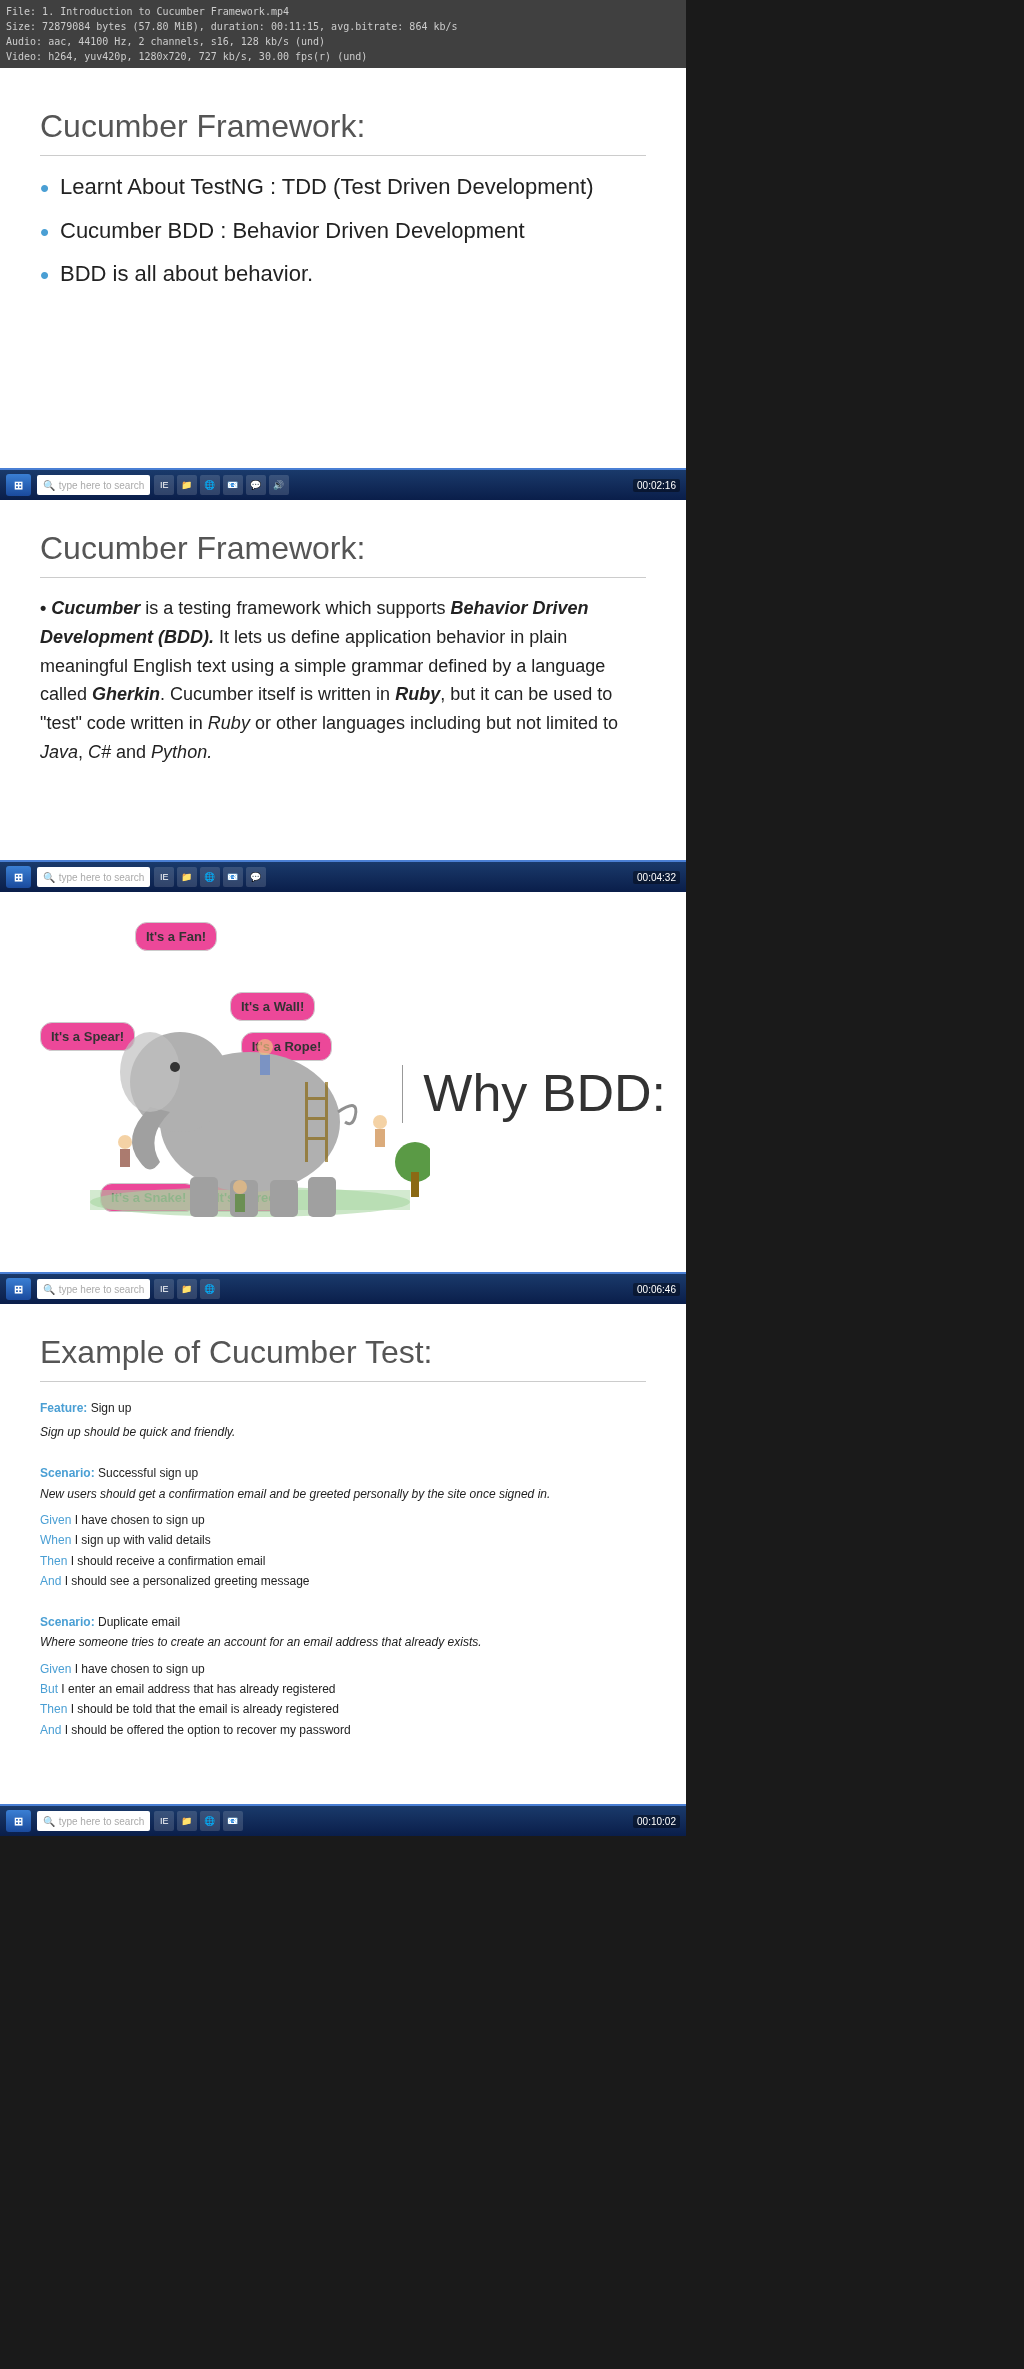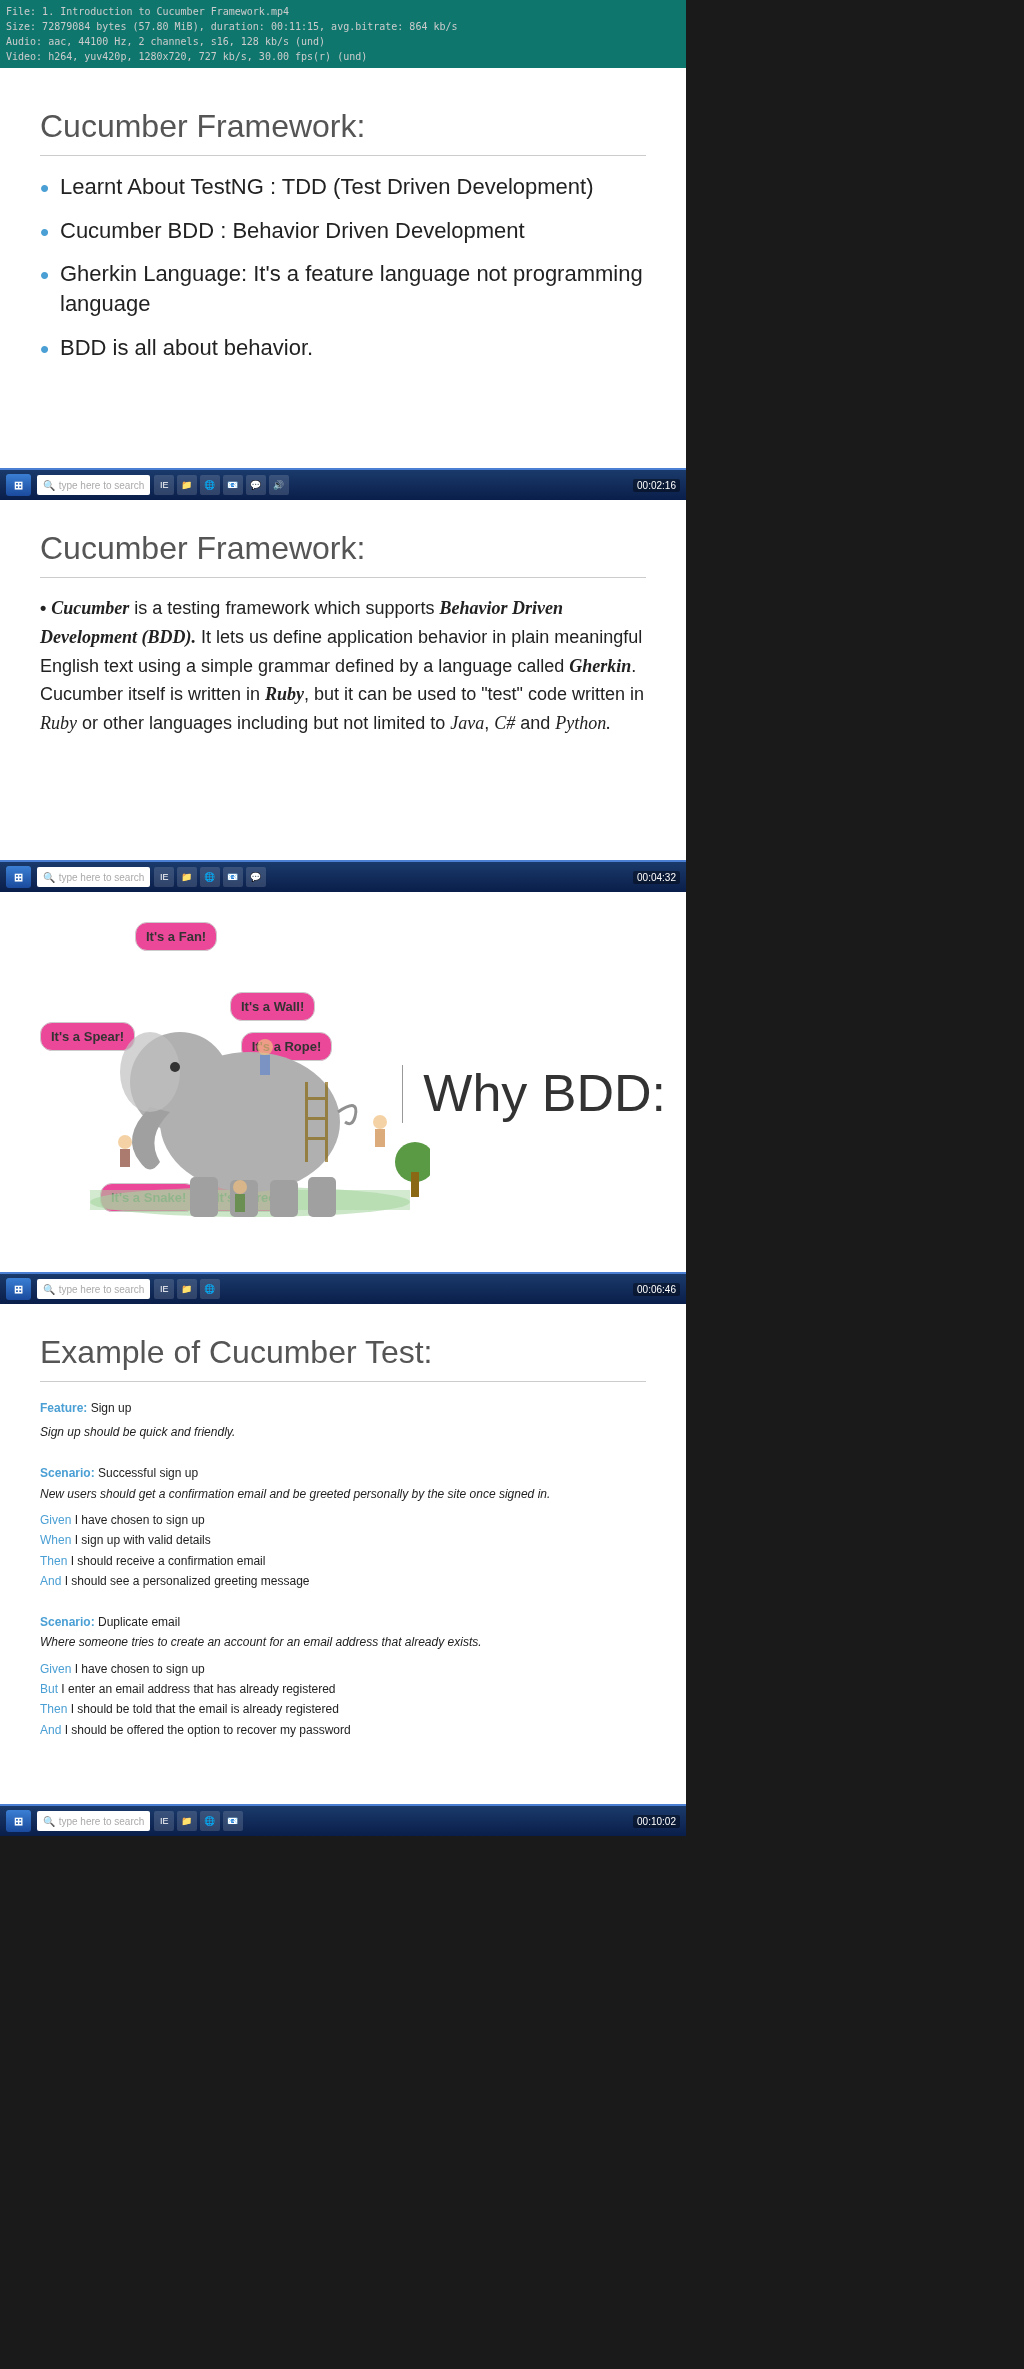--- a/index.html
+++ b/index.html
@@ -6,21 +6,21 @@
     body {
       background: #1a1a1a;
       font-family: Arial, sans-serif;
       width: 686px;
       min-height: 2369px;
       overflow-x: hidden;
     }
 
     
     .file-info {
-      background: #0f766e;
+      background: #404040;
       color: #ccc;
       font-size: 10px;
       font-family: monospace;
       padding: 4px 6px;
       line-height: 1.5;
     }
 
     
     .slide-section {
       background: #fff;
@@ -138,21 +138,20 @@
       color: #222;
       line-height: 1.6;
     }
 
     .slide-body-text strong {
       font-weight: bold;
     }
 
     .slide-body-text em {
       font-style: italic;
-      font-family: Liberation Serif, serif;
     }
 
     
     .bdd-slide {
       background: #fff;
       position: relative;
       min-height: 360px;
       padding: 20px;
       display: flex;
       align-items: center;
@@ -246,21 +245,20 @@
   <div>Size: 72879084 bytes (57.80 MiB), duration: 00:11:15, avg.bitrate: 864 kb/s</div>
   <div>Audio: aac, 44100 Hz, 2 channels, s16, 128 kb/s (und)</div>
   <div>Video: h264, yuv420p, 1280x720, 727 kb/s, 30.00 fps(r) (und)</div>
 </div>
 
 <div class="slide-section" style="padding-top:40px; min-height:400px;">
   <h1 class="slide-title">Cucumber Framework:</h1>
   <ul class="bullet-list">
     <li>Learnt About TestNG : TDD (Test Driven Development)</li>
     <li>Cucumber BDD : Behavior Driven Development</li>
-    <li>Gherkin Language: It's a feature language not programming language</li>
     <li>BDD is all about behavior.</li>
   </ul>
 </div>
 
 <div class="taskbar">
   <div class="taskbar-start">⊞</div>
   <div class="taskbar-search">
     <span style="font-size:10px;color:#666;">🔍</span>
     <span style="font-size:10px;color:#aaa;margin-left:3px;">type here to search</span>
   </div>

